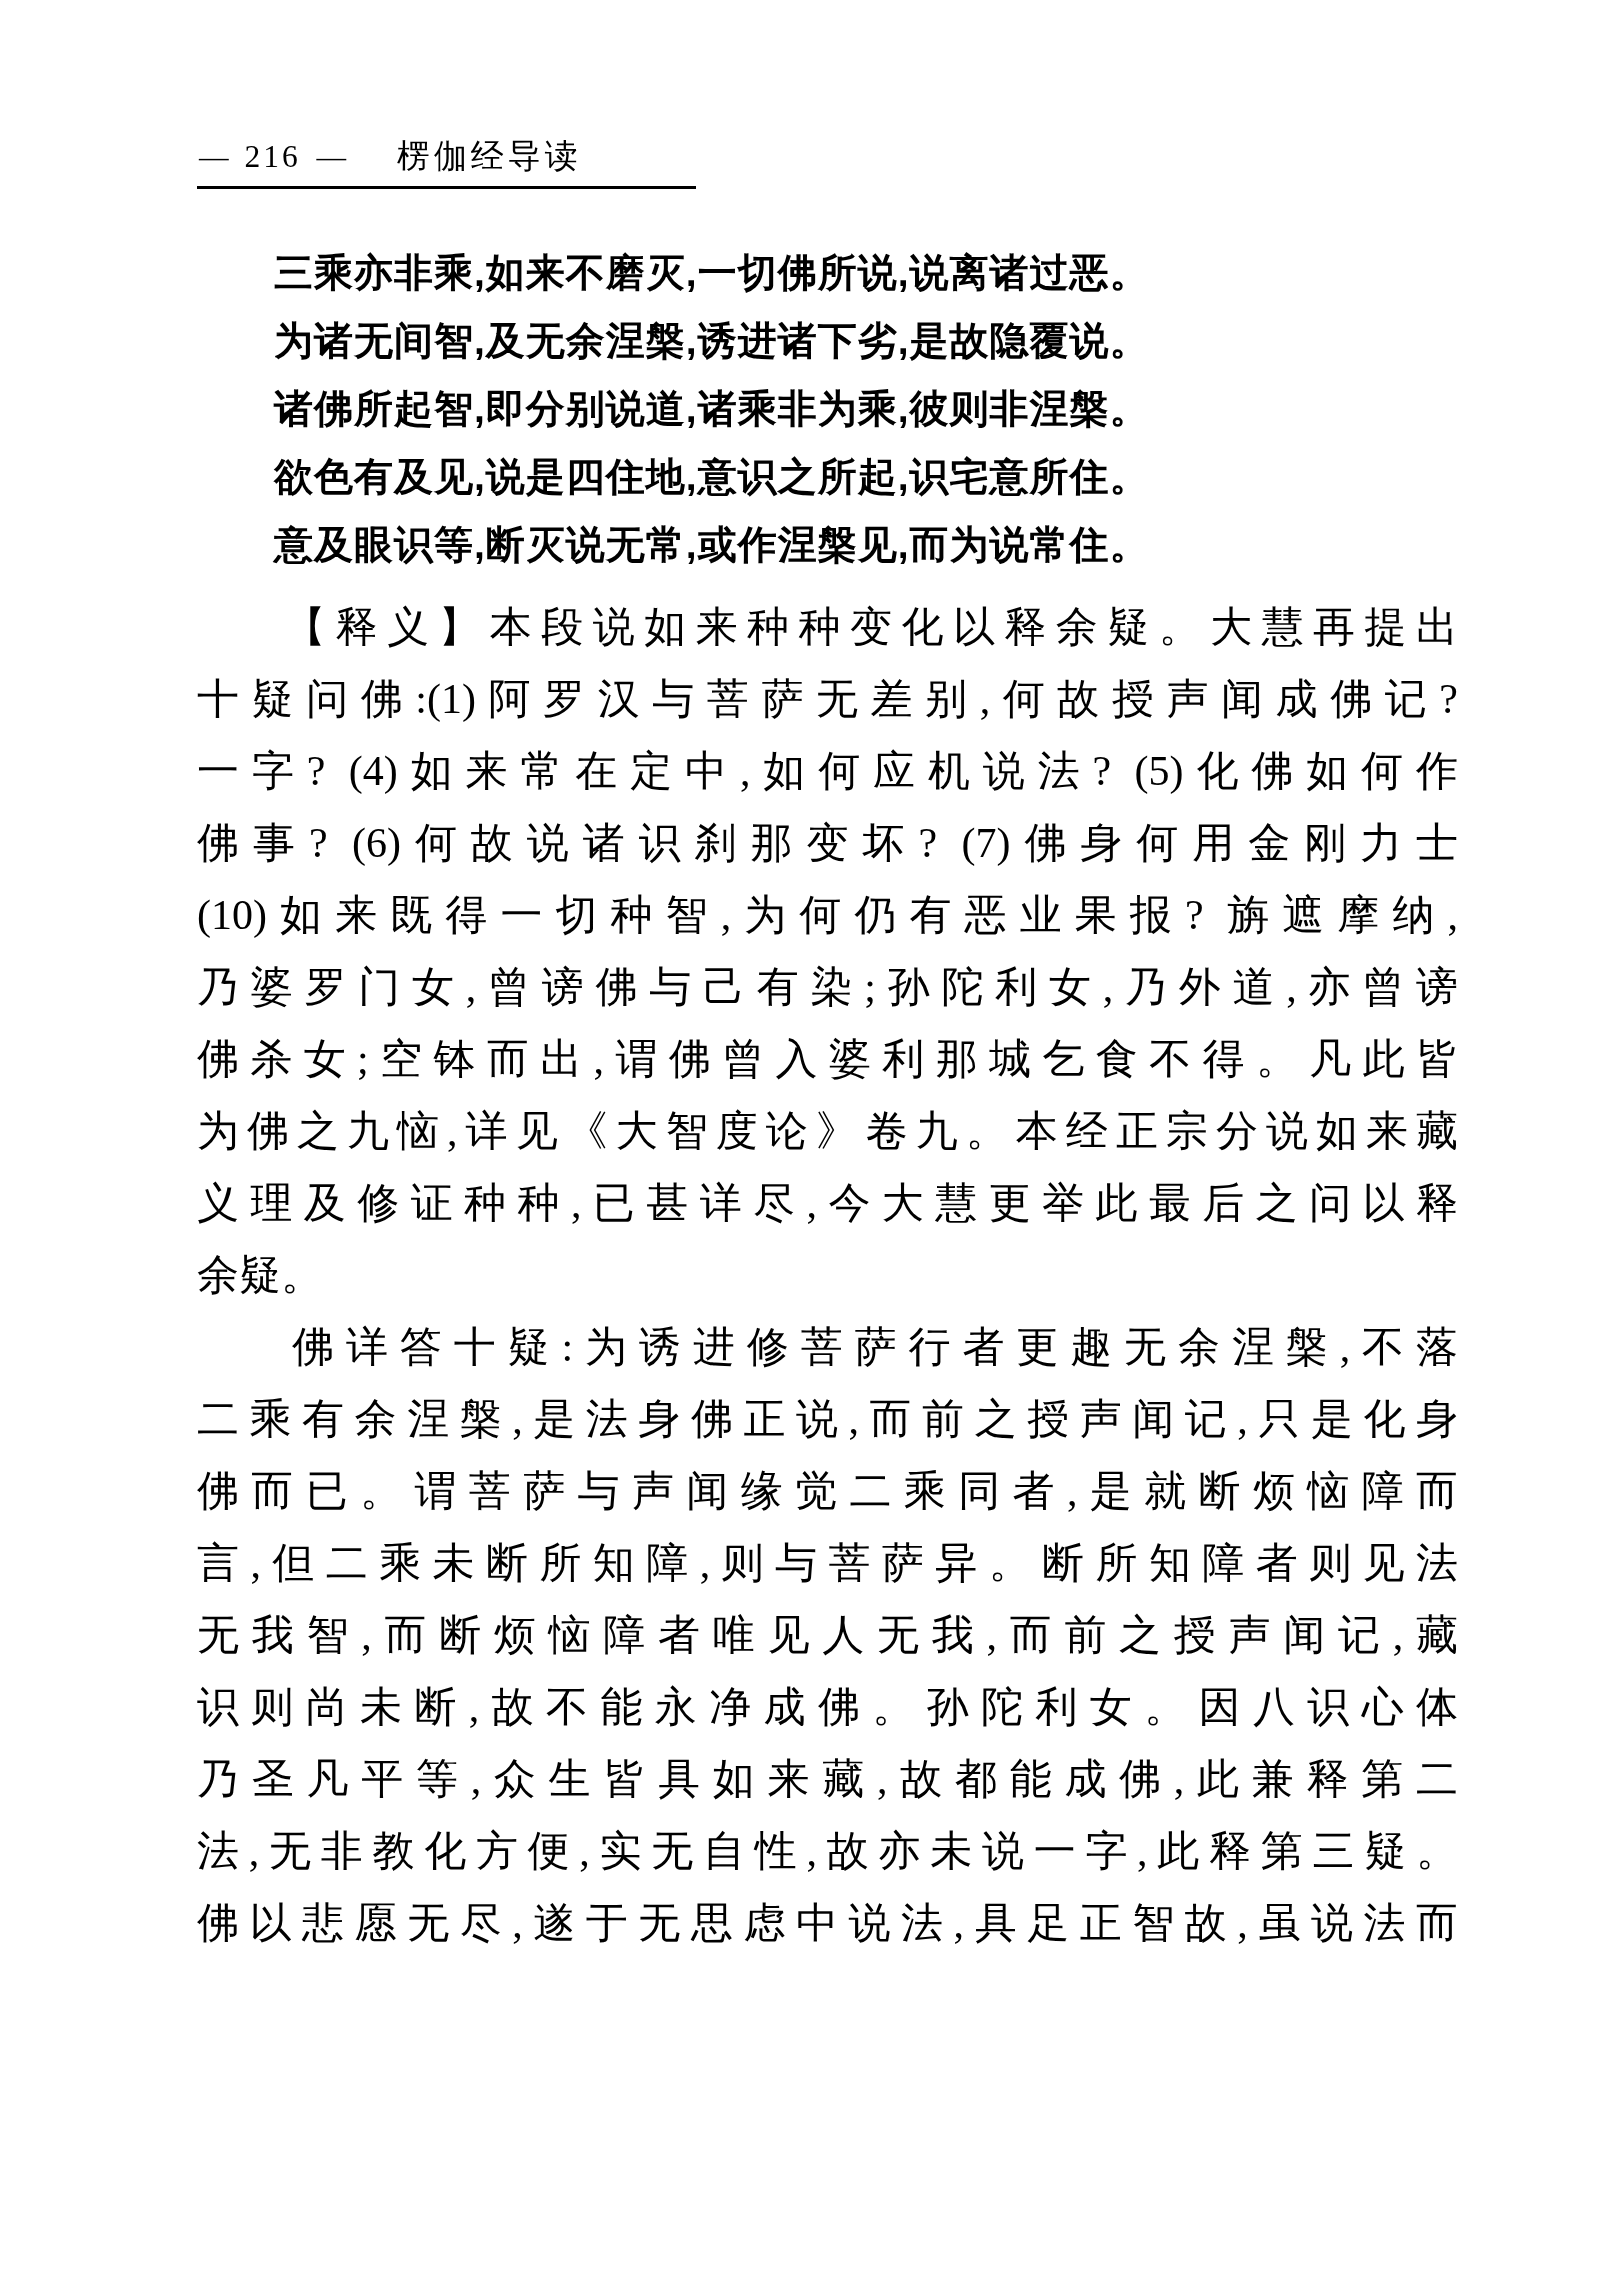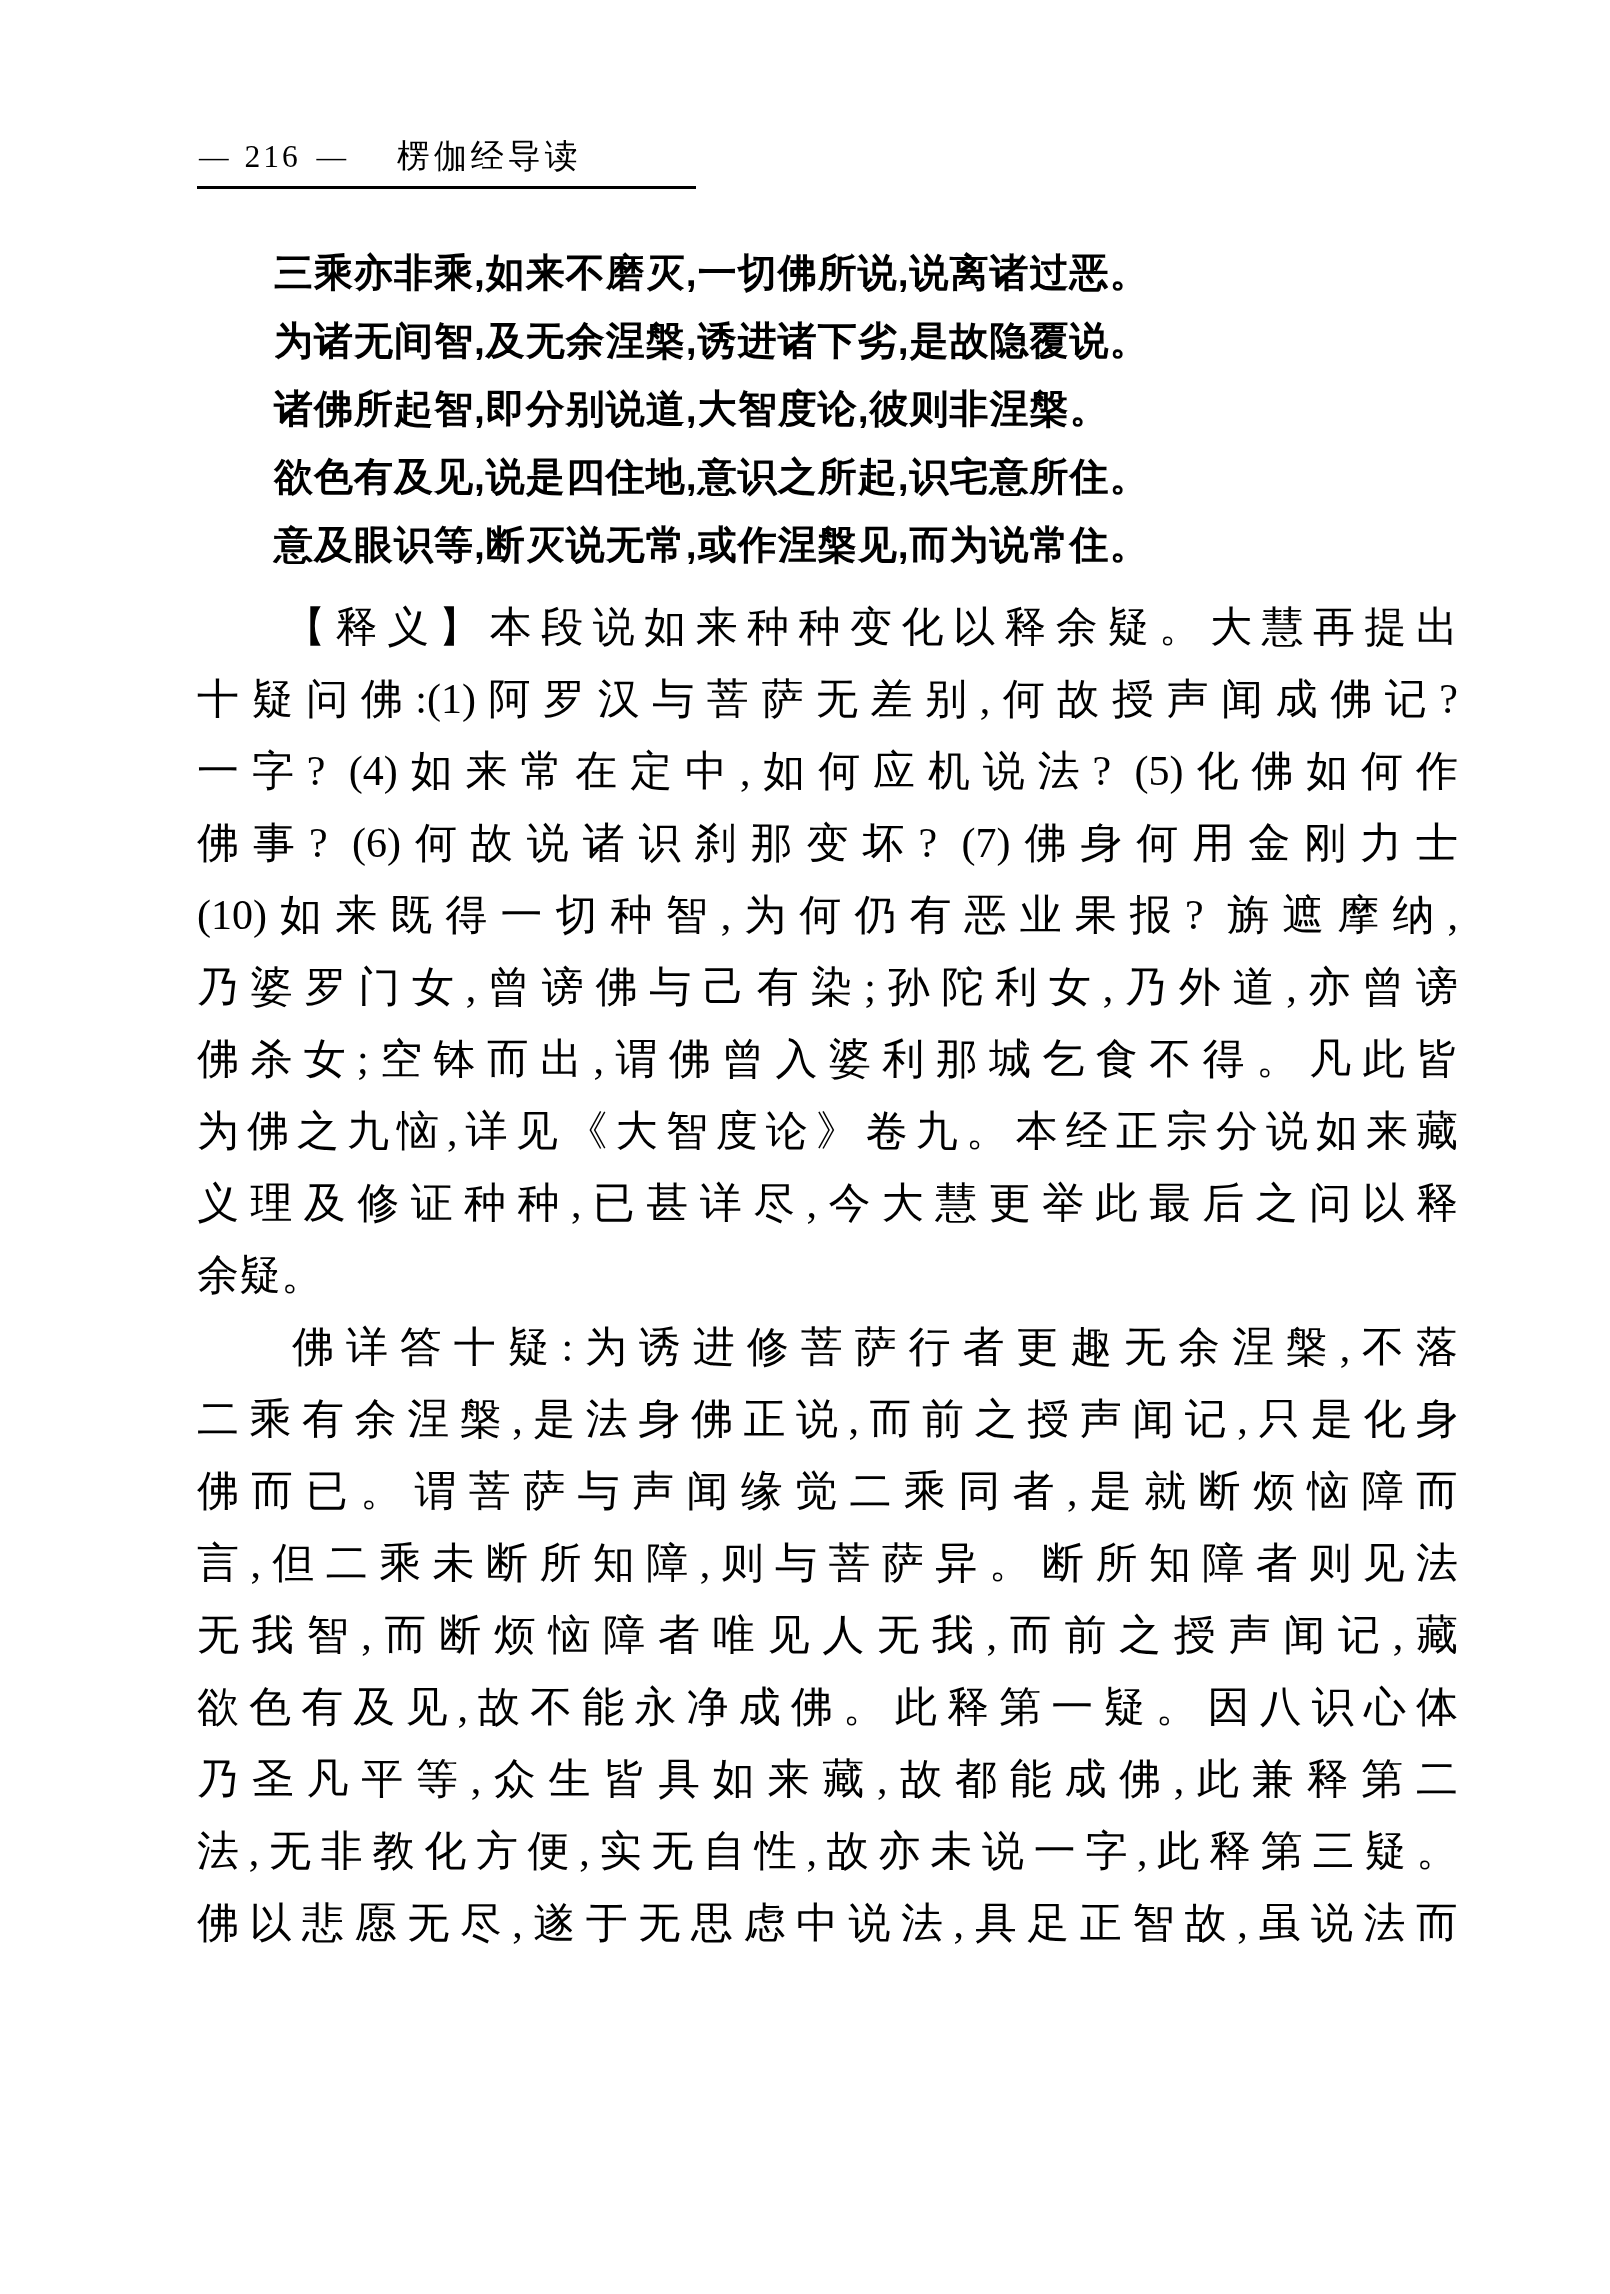--- a/index.html
+++ b/index.html
@@ -62,21 +62,21 @@
   <div class="runhead">
     <span class="dash">—</span>
     <span class="pagenum">216</span>
     <span class="dash">—</span>
     <span class="title">楞伽经导读</span>
   </div>
 
   <div class="verse">
     <div class="vline">三乘亦非乘,如来不磨灭,一切佛所说,说离诸过恶。</div>
     <div class="vline">为诸无间智,及无余涅槃,诱进诸下劣,是故隐覆说。</div>
-    <div class="vline">诸佛所起智,即分别说道,大智度论,彼则非涅槃。</div>
+    <div class="vline">诸佛所起智,即分别说道,诸乘非为乘,彼则非涅槃。</div>
     <div class="vline">欲色有及见,说是四住地,意识之所起,识宅意所住。</div>
     <div class="vline">意及眼识等,断灭说无常,或作涅槃见,而为说常住。</div>
   </div>
 
   <div class="bodytext">
 
     <div class="para">
       <div class="line indent-bracket">【释义】本段说如来种种变化以释余疑。大慧再提出</div>
       <div class="line">十疑问佛:(1)阿罗汉与菩萨无差别,何故授声闻成佛记?</div>
       <div class="line">一字? (4)如来常在定中,如何应机说法? (5)化佛如何作</div>
@@ -88,21 +88,21 @@
       <div class="line">义理及修证种种,已甚详尽,今大慧更举此最后之问以释</div>
       <div class="line short">余疑。</div>
     </div>
 
     <div class="para">
       <div class="line indent">佛详答十疑:为诱进修菩萨行者更趣无余涅槃,不落</div>
       <div class="line">二乘有余涅槃,是法身佛正说,而前之授声闻记,只是化身</div>
       <div class="line">佛而已。谓菩萨与声闻缘觉二乘同者,是就断烦恼障而</div>
       <div class="line">言,但二乘未断所知障,则与菩萨异。断所知障者则见法</div>
       <div class="line">无我智,而断烦恼障者唯见人无我,而前之授声闻记,藏</div>
-      <div class="line">欲色有及见,故不能永净成佛。此释第一疑。因八识心体</div>
+      <div class="line">识则尚未断,故不能永净成佛。孙陀利女。因八识心体</div>
       <div class="line">乃圣凡平等,众生皆具如来藏,故都能成佛,此兼释第二</div>
       <div class="line">法,无非教化方便,实无自性,故亦未说一字,此释第三疑。</div>
       <div class="line">佛以悲愿无尽,遂于无思虑中说法,具足正智故,虽说法而</div>
     </div>
 
   </div>
 
 </div>
 
 

